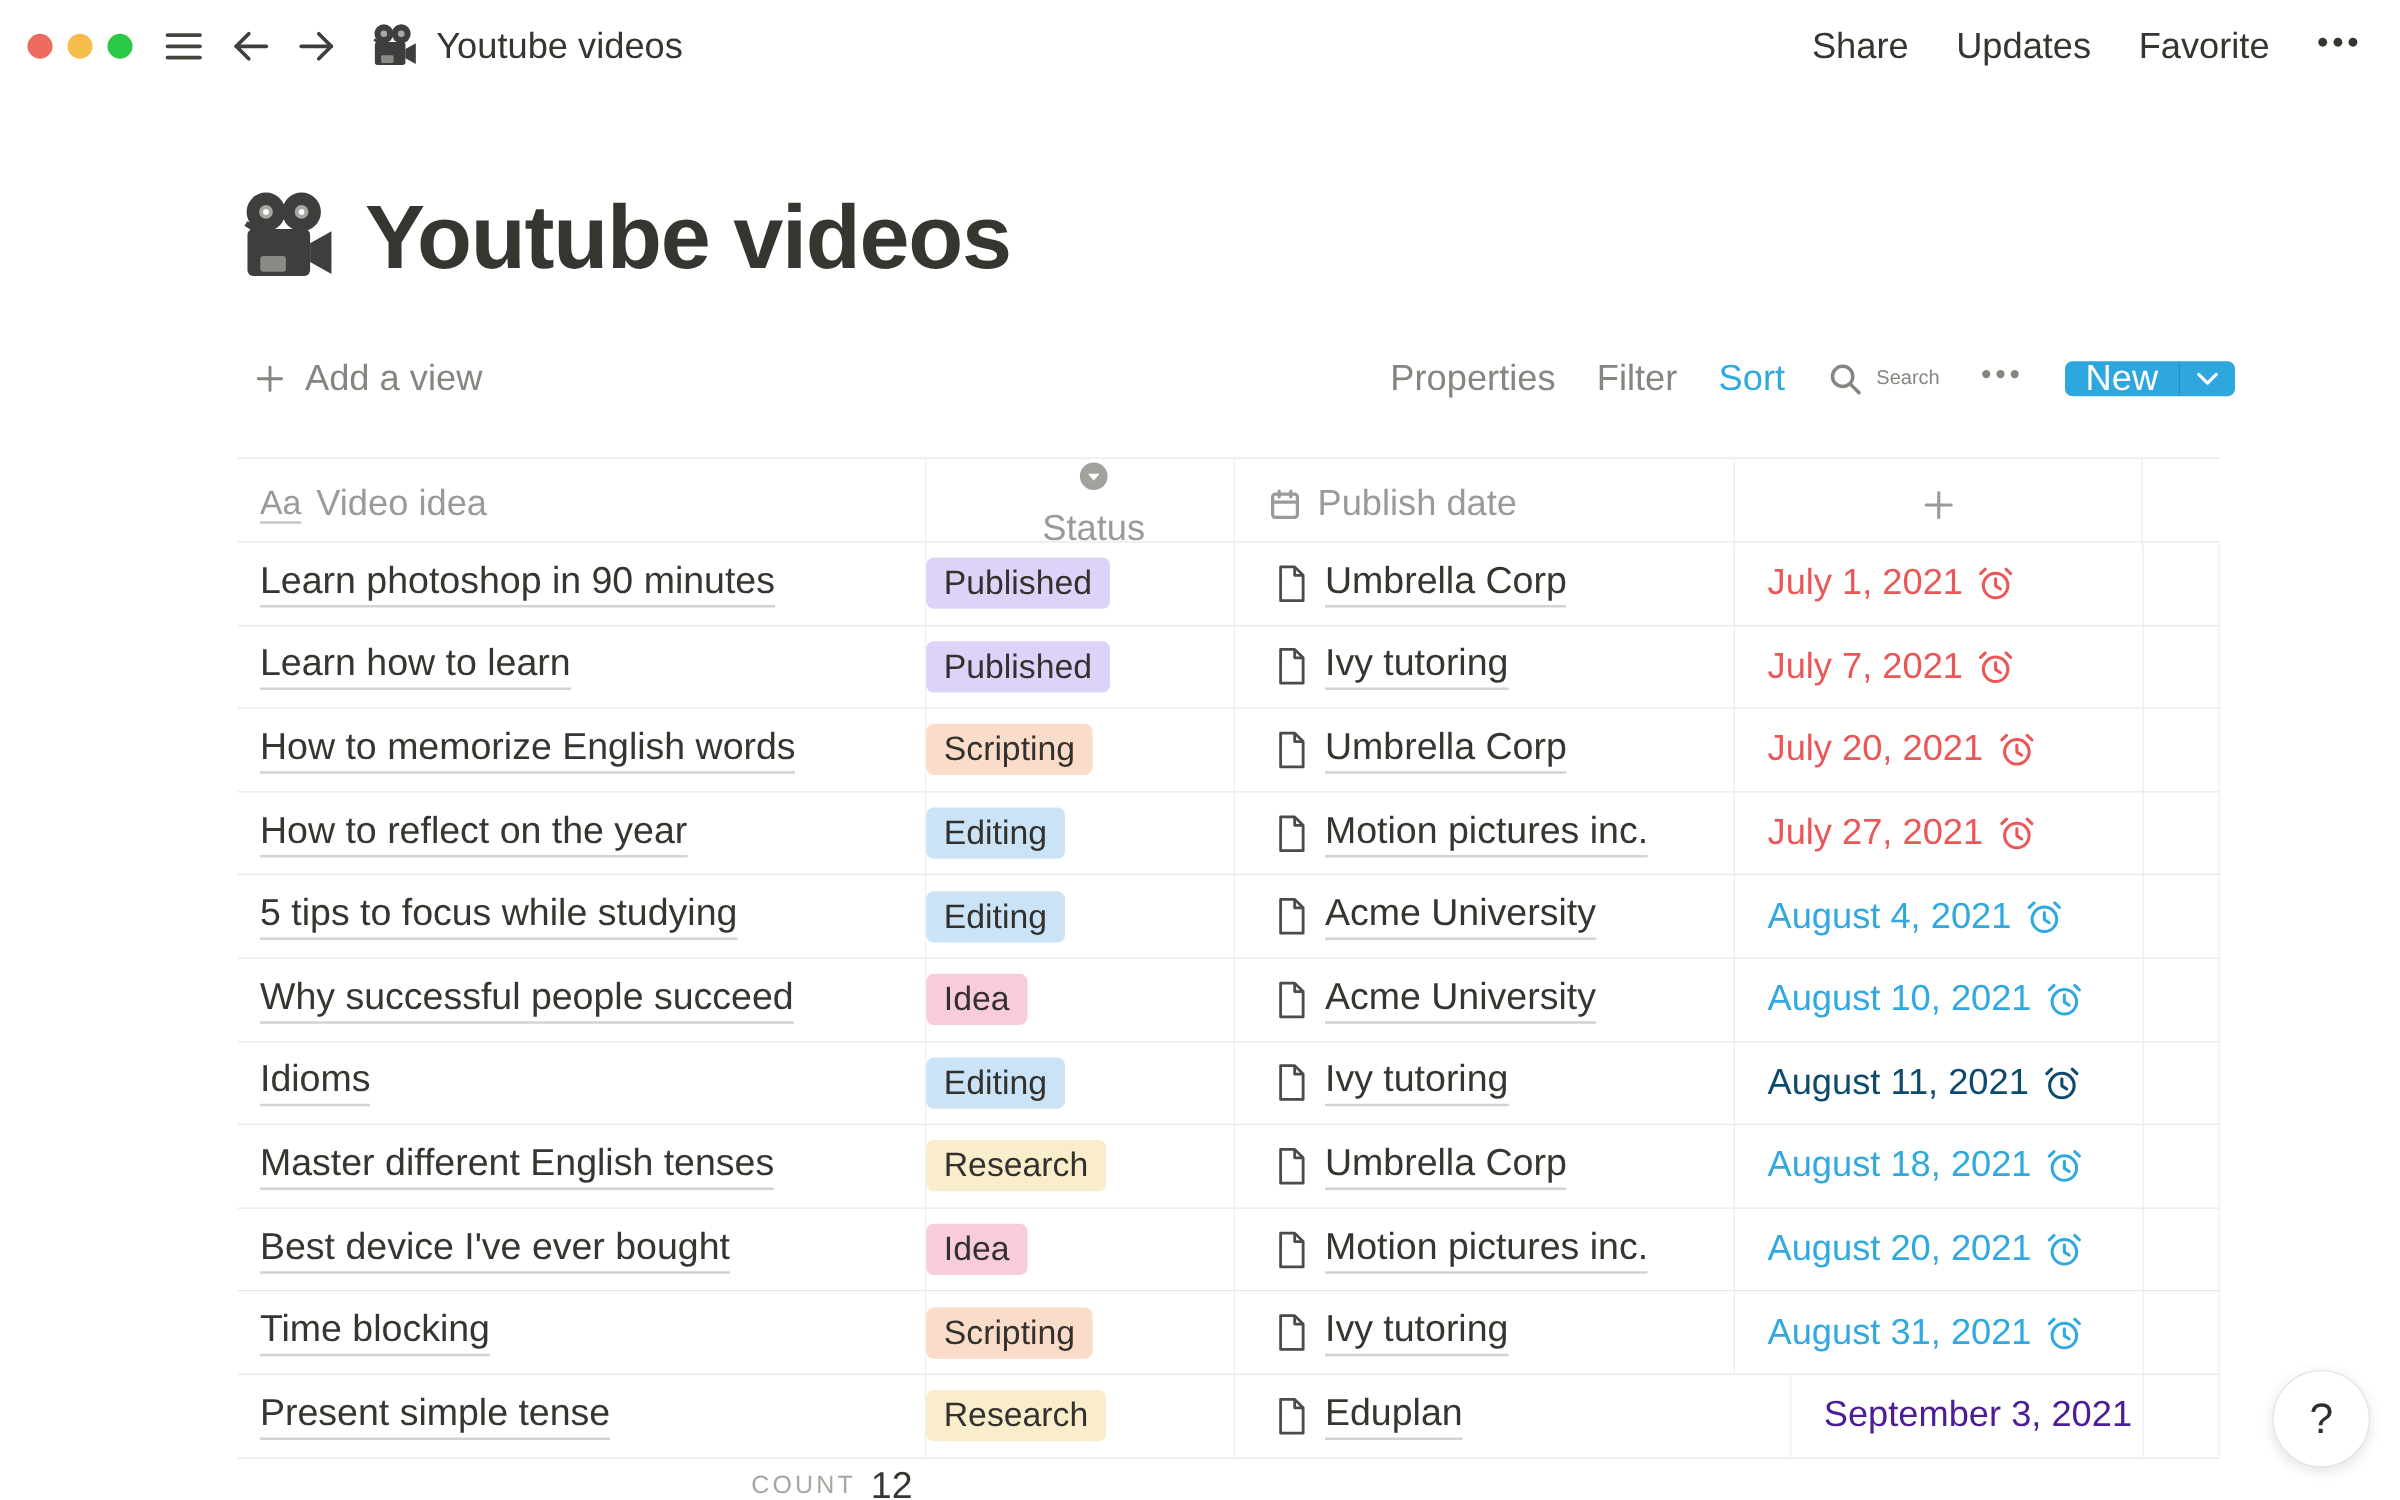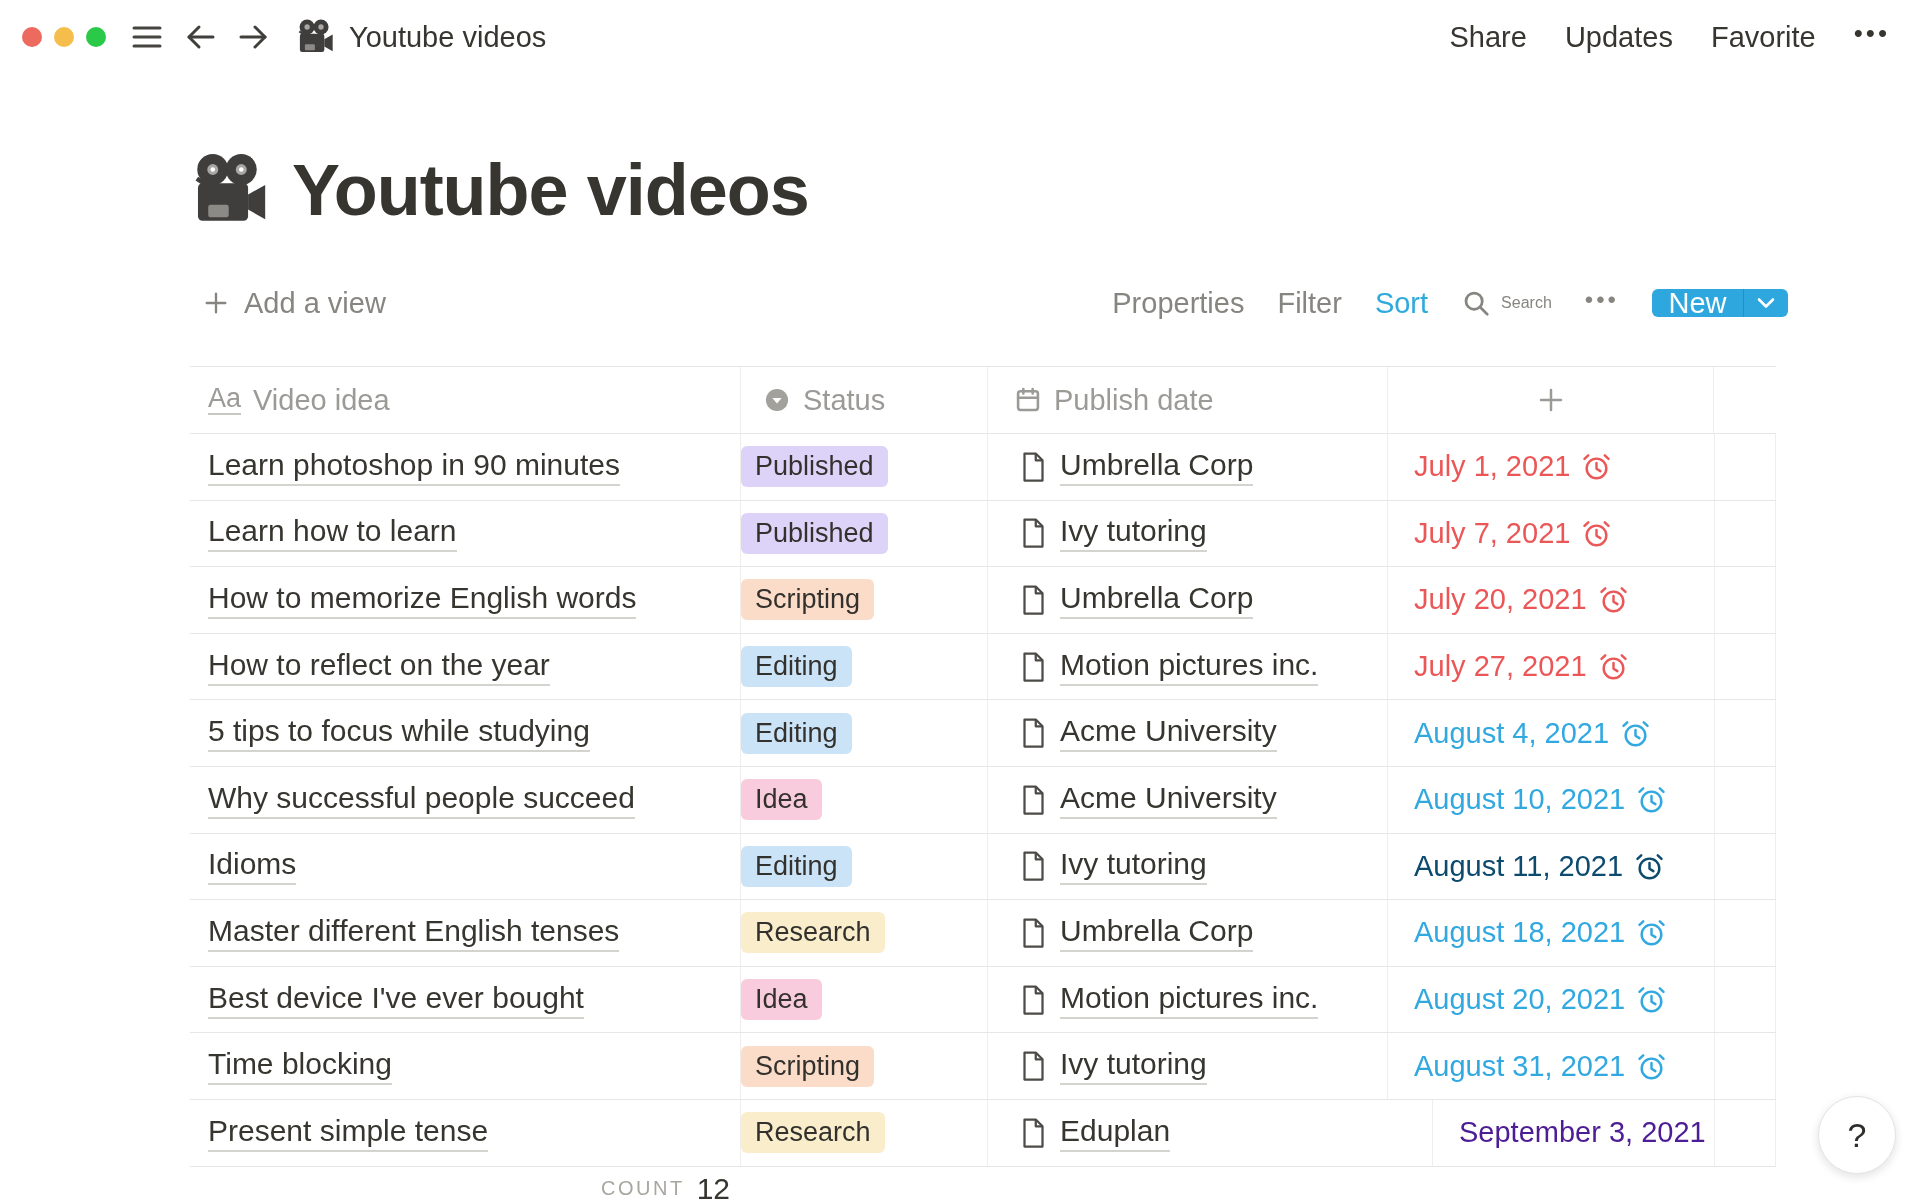--- a/index.html
+++ b/index.html
@@ -45,21 +45,21 @@
 
   
   .table { position:absolute; top:351px; left:190px; width:1586px; }
   .trow { display:grid; grid-template-columns:550px 247px 400px 327px 62px; }
   .thead { height:68px; border-top:1px solid #E8E7E5; border-bottom:1px solid #E8E7E5;margin-top:15px; }
   .tbody-row { height:66.6px; border-bottom:1px solid #E8E7E5; cursor:pointer; }
   .cell { display:flex; align-items:center; min-width:0; }
   .c2,.c3,.c4,.c5 { border-left:1px solid #EFEEEC; }
   .c5 { border-right:1px solid #EFEEEC; }
   .hcell { color:#9B9A97; font-size:29px; gap:12px; cursor:pointer; }
-  .h1 { padding-left:18px; } .h2 { padding-left:22px; } .h3 { padding-left:32px; } .h4 { padding-left:26px; }
+  .h1 { padding-left:18px; } .h2 { padding-left:22px;flex-direction:column; } .h3 { padding-left:32px; } .h4 { padding-left:26px; }
   .hplus { justify-content:center; cursor:pointer; }
   .aa-glyph { font-size:27px; font-weight:500; color:#9B9A97; line-height:1;
     border-bottom:2px solid #C9C7C2; padding-bottom:1px; }
 
   .cell-title { padding-left:18px; padding-right:14px; }
   .page-link { font-size:30px; font-weight:500; white-space:nowrap; overflow:hidden;
     border-bottom:2px solid #D5D3CE; padding-bottom:2px; cursor:pointer; }
   .cell-status { }
   .tag { display:inline-flex; align-items:center; height:41px; padding:0 14px;
     border-radius:6px; font-size:27px; color:#33312D; white-space:nowrap; cursor:pointer; }

